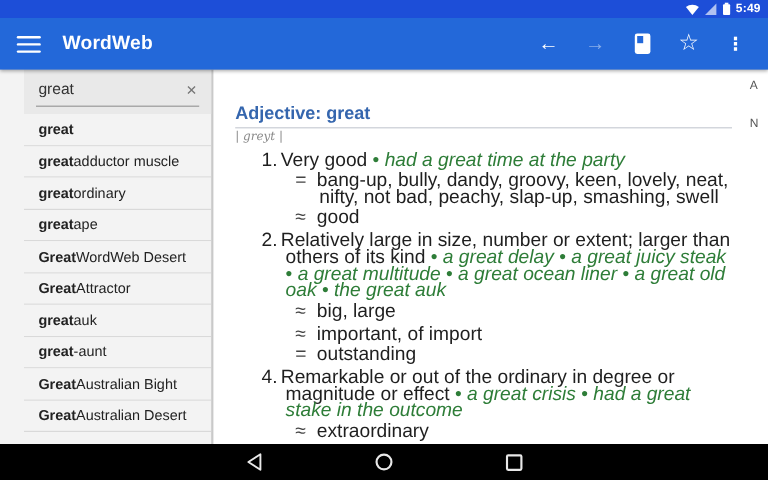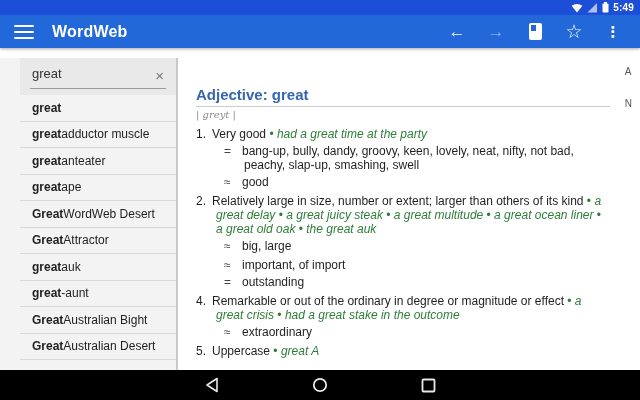--- a/index.html
+++ b/index.html
@@ -8,21 +8,21 @@
   .screen { position:relative; width:640px; height:400px; background:#fff; overflow:hidden; }
 
   
   .status-bar { position:absolute; top:0; left:0; right:0; height:15px;
     background:#1d4ed8; display:flex; justify-content:flex-end; align-items:center;
     padding-right:6px; z-index:30; }
   .status-icons { display:flex; align-items:center; gap:4px; }
   .status-time { color:#fff; font-size:10px; font-weight:bold; letter-spacing:.2px; }
 
   
-  .app-bar { position:absolute; top:15px; left:0; right:0; height:33px;
+  .app-bar { position:absolute; top:15px; left:0; right:0; height:43px;
     background:#2368d9; display:flex; align-items:center; padding:0 14px;
     z-index:25; box-shadow:0 1px 3px rgba(0,0,0,.35);justify-content:flex-end; }
   .menu-btn { width:20px; height:14px; display:flex; flex-direction:column;
     justify-content:space-between; cursor:pointer; margin-right:18px; }
   .menu-btn span { display:block; height:2px; background:#fff; border-radius:1px; }
   .app-title { color:#fff; font-size:16px; font-weight:bold; letter-spacing:.2px; }
   .app-actions { margin-left:auto; display:flex; align-items:center; gap:13px; }
   .action { width:26px; height:26px; display:flex; align-items:center; justify-content:center;
     color:#fff; font-size:17px; cursor:pointer; }
   .action.dim { opacity:.45; }
@@ -50,21 +50,21 @@
   .word-item b { font-weight:bold; }
   .sound-icon { margin-right:5px; display:inline-flex; }
 
   
   .defs { flex:1; background:#fff; position:relative; padding:28px 30px 0 18px; overflow:hidden; }
   .defs h1 { color:#3566ae; font-size:15px; font-weight:bold; line-height:17px; }
   .head-rule { border:none; border-top:1px solid #c9ccd4; margin:3px 0 2px 0; }
   .pron { color:#8a8a8a; font-size:10px; line-height:12px; font-style:italic;
     font-family:"DejaVu Serif","Liberation Serif",serif; margin-bottom:6px; }
   .senses { list-style:none; }
-  .sense { margin-bottom:5px; font-size:12px; line-height:14px; color:#1f1f1f; }
+  .sense { margin-bottom:5px; font-size:16px; line-height:14px; color:#1f1f1f;margin-left:22px; }
   .sense-def { display:block; padding-left:20px; text-indent:-20px; }
   .sense-num { display:inline-block; width:16px; text-indent:0; }
   .ex, .ex-bullet { color:#2e7d38; }
   .ex { font-style:italic; }
   .sense-row { display:block; padding-left:48px; text-indent:-20px; margin-top:3px; }
   .row-sym { display:inline-block; width:18px; text-indent:0; color:#444; }
   .index-letters { position:absolute; right:8px; top:8px; display:flex; flex-direction:column; gap:21px; }
   .index-letters span { color:#555; font-size:10px; cursor:pointer; }
 
   
@@ -122,21 +122,21 @@
       <div class="word-list" id="word-list">
           <div class="word-item">
             <b>great</b>
           </div>
           <div class="word-item">
             <b>great</b>
             <span> adductor muscle</span>
           </div>
           <div class="word-item">
             <b>great</b>
-            <span> anteater</span>
+            <span> ordinary</span>
           </div>
           <div class="word-item">
             <b>great</b>
             <span> ape</span>
           </div>
           <div class="word-item">
             <b>Great</b>
             <span> WordWeb Desert</span>
           </div>
           <div class="word-item">

